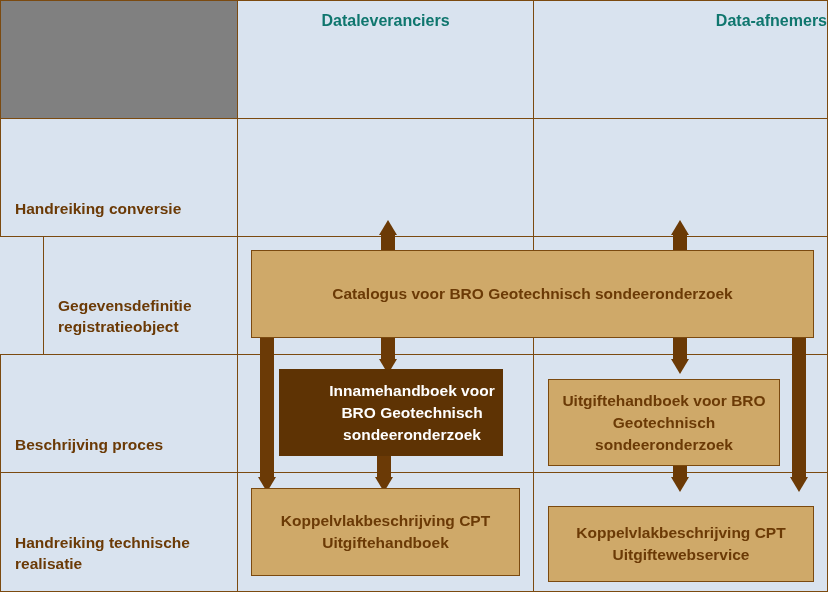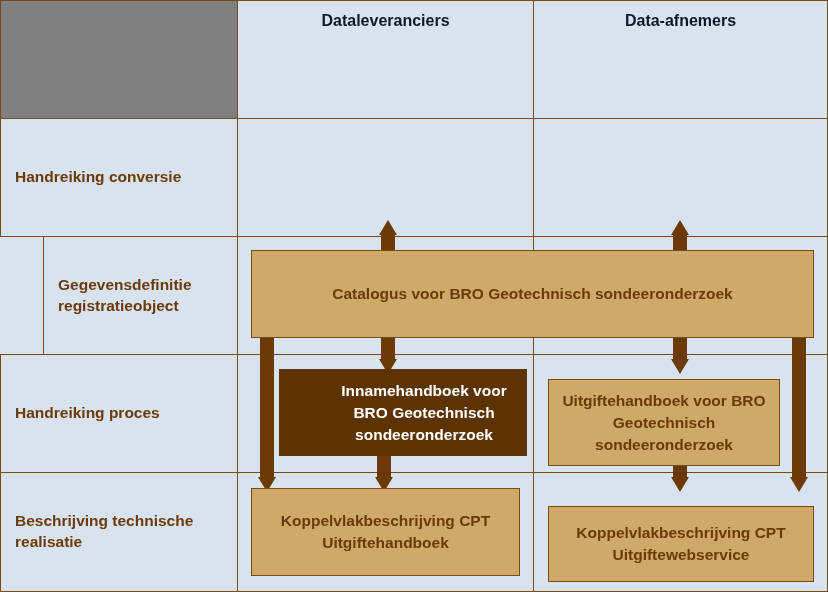--- a/index.html
+++ b/index.html
@@ -23,37 +23,37 @@
     box-sizing: border-box;
     border: 1px solid #7b4a10;
     background: #d9e3ef;
   }
   .cell.corner {
     background: #808080;
     border-color: #7b4a10;
   }
   .rowlabel {
     display: flex;
-    align-items: center;
+    align-items: flex-end;
     padding: 16px 14px;
   }
   .rowlabel span {
     color: #6b3a06;
     font-weight: bold;
     font-size: 15.5px;
     line-height: 1.35;
   }
   .colhead {
     display: flex;
     align-items: flex-start;
     justify-content: center;
     padding-top: 11px;
   }
   .colhead span {
-    color: #0f172a;
+    color: #0f766e;
     font-weight: bold;
     font-size: 16px;
   }
   
   .node {
     position: absolute;
     box-sizing: border-box;
     border: 1px solid #7b4a10;
     background: #cfa969;
     display: flex;
@@ -120,44 +120,44 @@
 <body>
 
 <div id="diagram">
 
   <div class="cell corner" style="left:0px; top:0px; width:238px; height:119px;"></div>
 
   <div class="cell colhead" style="left:237px; top:0px; width:297px; height:119px;">
     <span>Dataleveranciers</span>
   </div>
 
-  <div class="cell colhead" style="left:533px; top:0px; width:295px; height:127px;">
+  <div class="cell colhead" style="left:533px; top:0px; width:295px; height:127px;justify-content:flex-end;">
     <span>Data-afnemers</span>
   </div>
 
   <div class="cell rowlabel" style="left:0px; top:118px; width:238px; height:119px;">
     <span>Handreiking conversie</span>
   </div>
   <div class="cell" style="left:237px; top:118px; width:297px; height:119px;"></div>
   <div class="cell" style="left:533px; top:118px; width:295px; height:119px;"></div>
 
   <div class="cell rowlabel" style="left:0px; top:236px; width:238px; height:119px;margin-left:43px;">
     <span>Gegevensdefinitie registratieobject</span>
   </div>
   <div class="cell" style="left:237px; top:236px; width:297px; height:119px;"></div>
   <div class="cell" style="left:533px; top:236px; width:295px; height:119px;"></div>
 
   <div class="cell rowlabel" style="left:0px; top:354px; width:238px; height:119px;">
-    <span>Handreiking proces</span>
+    <span>Beschrijving proces</span>
   </div>
   <div class="cell" style="left:237px; top:354px; width:297px; height:119px;"></div>
   <div class="cell" style="left:533px; top:354px; width:295px; height:119px;"></div>
 
   <div class="cell rowlabel" style="left:0px; top:472px; width:238px; height:120px;">
-    <span>Beschrijving technische realisatie</span>
+    <span>Handreiking technische realisatie</span>
   </div>
   <div class="cell" style="left:237px; top:472px; width:297px; height:120px;"></div>
   <div class="cell" style="left:533px; top:472px; width:295px; height:120px;"></div>
 
   <div class="arrow up" style="left:381px; top:220px; width:14px; height:37px;">
     <div class="head"></div>
     <div class="shaft"></div>
   </div>
   <div class="arrow up" style="left:673px; top:220px; width:14px; height:37px;">
     <div class="head"></div>
@@ -192,21 +192,21 @@
   <div class="arrow down" style="left:673px; top:453px; width:14px; height:39px;">
     <div class="shaft"></div>
     <div class="head"></div>
   </div>
 
 
   <div class="node" style="left:251px; top:250px; width:563px; height:88px;">
     <span>Catalogus voor BRO Geotechnisch sondeeronderzoek</span>
   </div>
 
-  <div class="node dark" style="left:279px; top:369px; width:248px; height:87px;padding-left:42px;">
+  <div class="node dark" style="left:279px; top:369px; width:224px; height:87px;padding-left:42px;">
     <span>Innamehandboek voor BRO Geotechnisch sondeeronderzoek</span>
   </div>
 
   <div class="node" style="left:548px; top:379px; width:232px; height:87px;">
     <span>Uitgiftehandboek voor BRO Geotechnisch sondeeronderzoek</span>
   </div>
 
   <div class="node" style="left:251px; top:488px; width:269px; height:88px;">
     <span>Koppelvlakbeschrijving CPT Uitgiftehandboek</span>
   </div>

